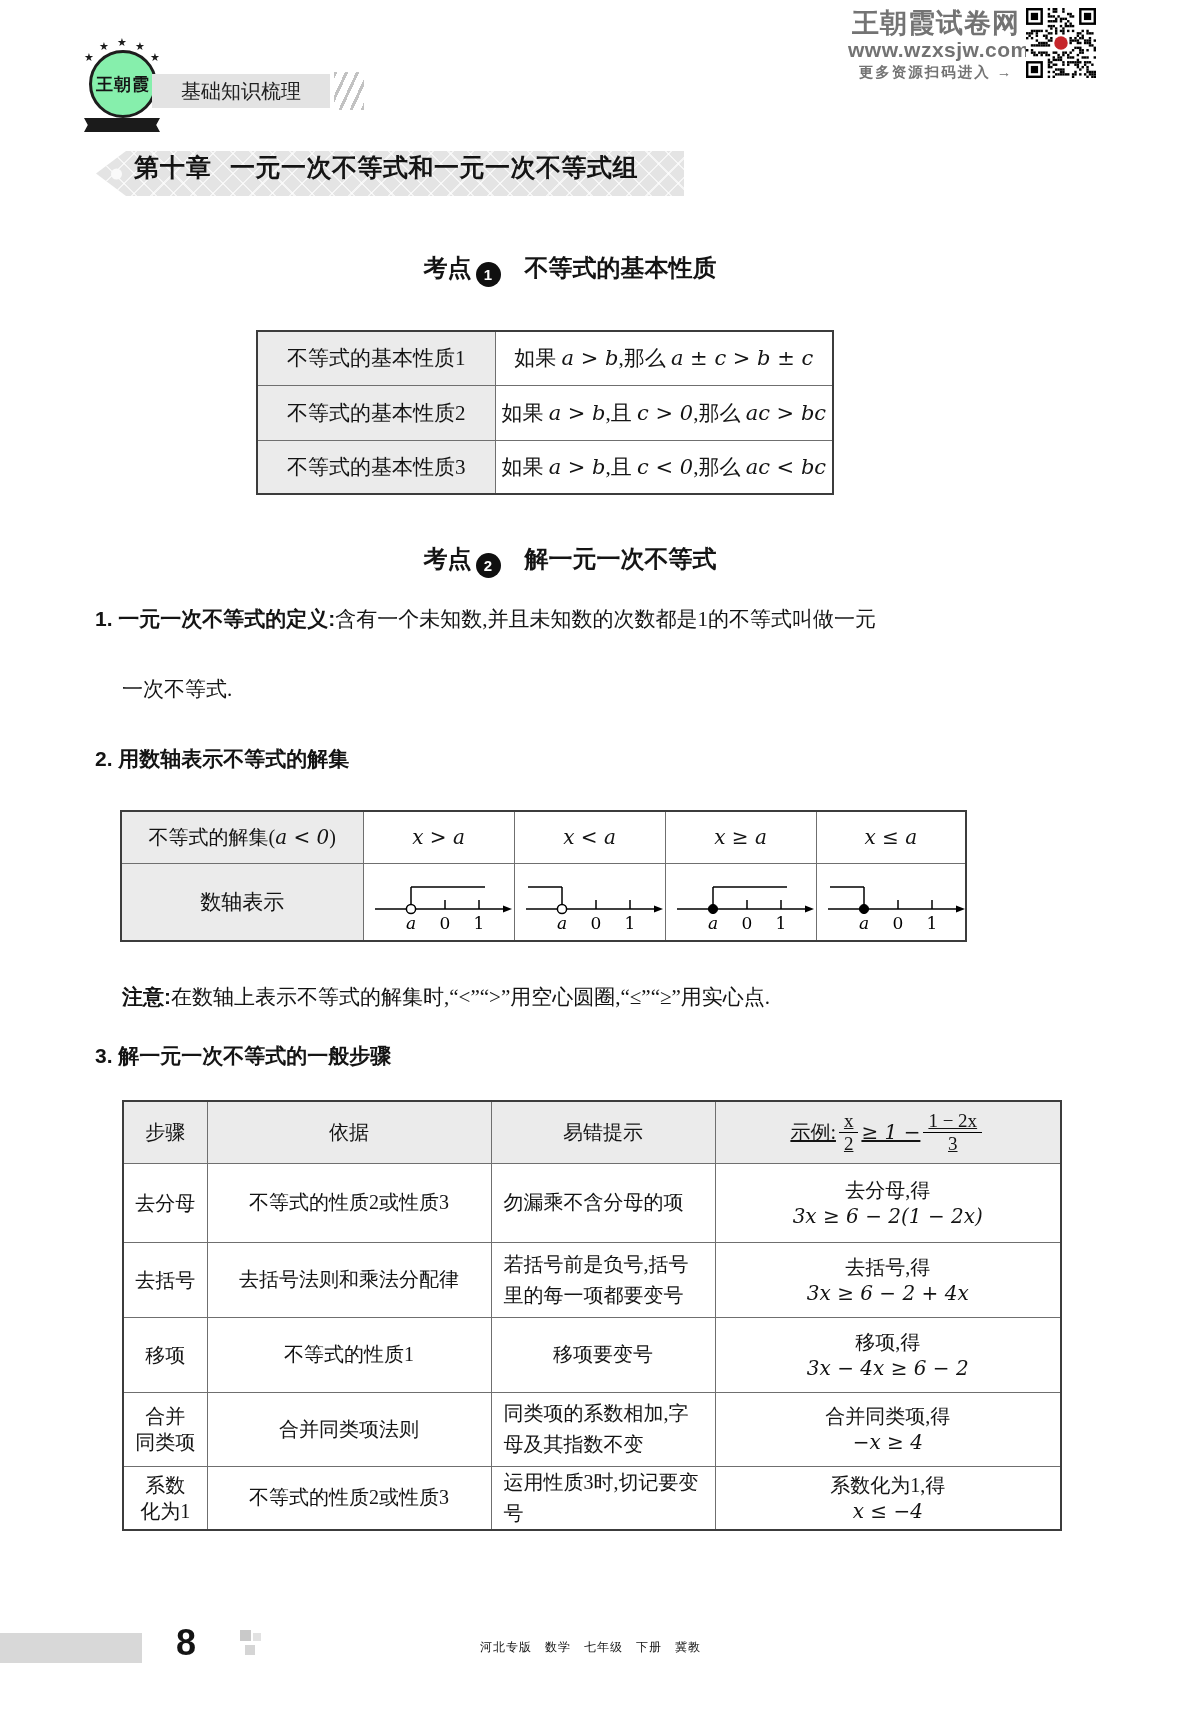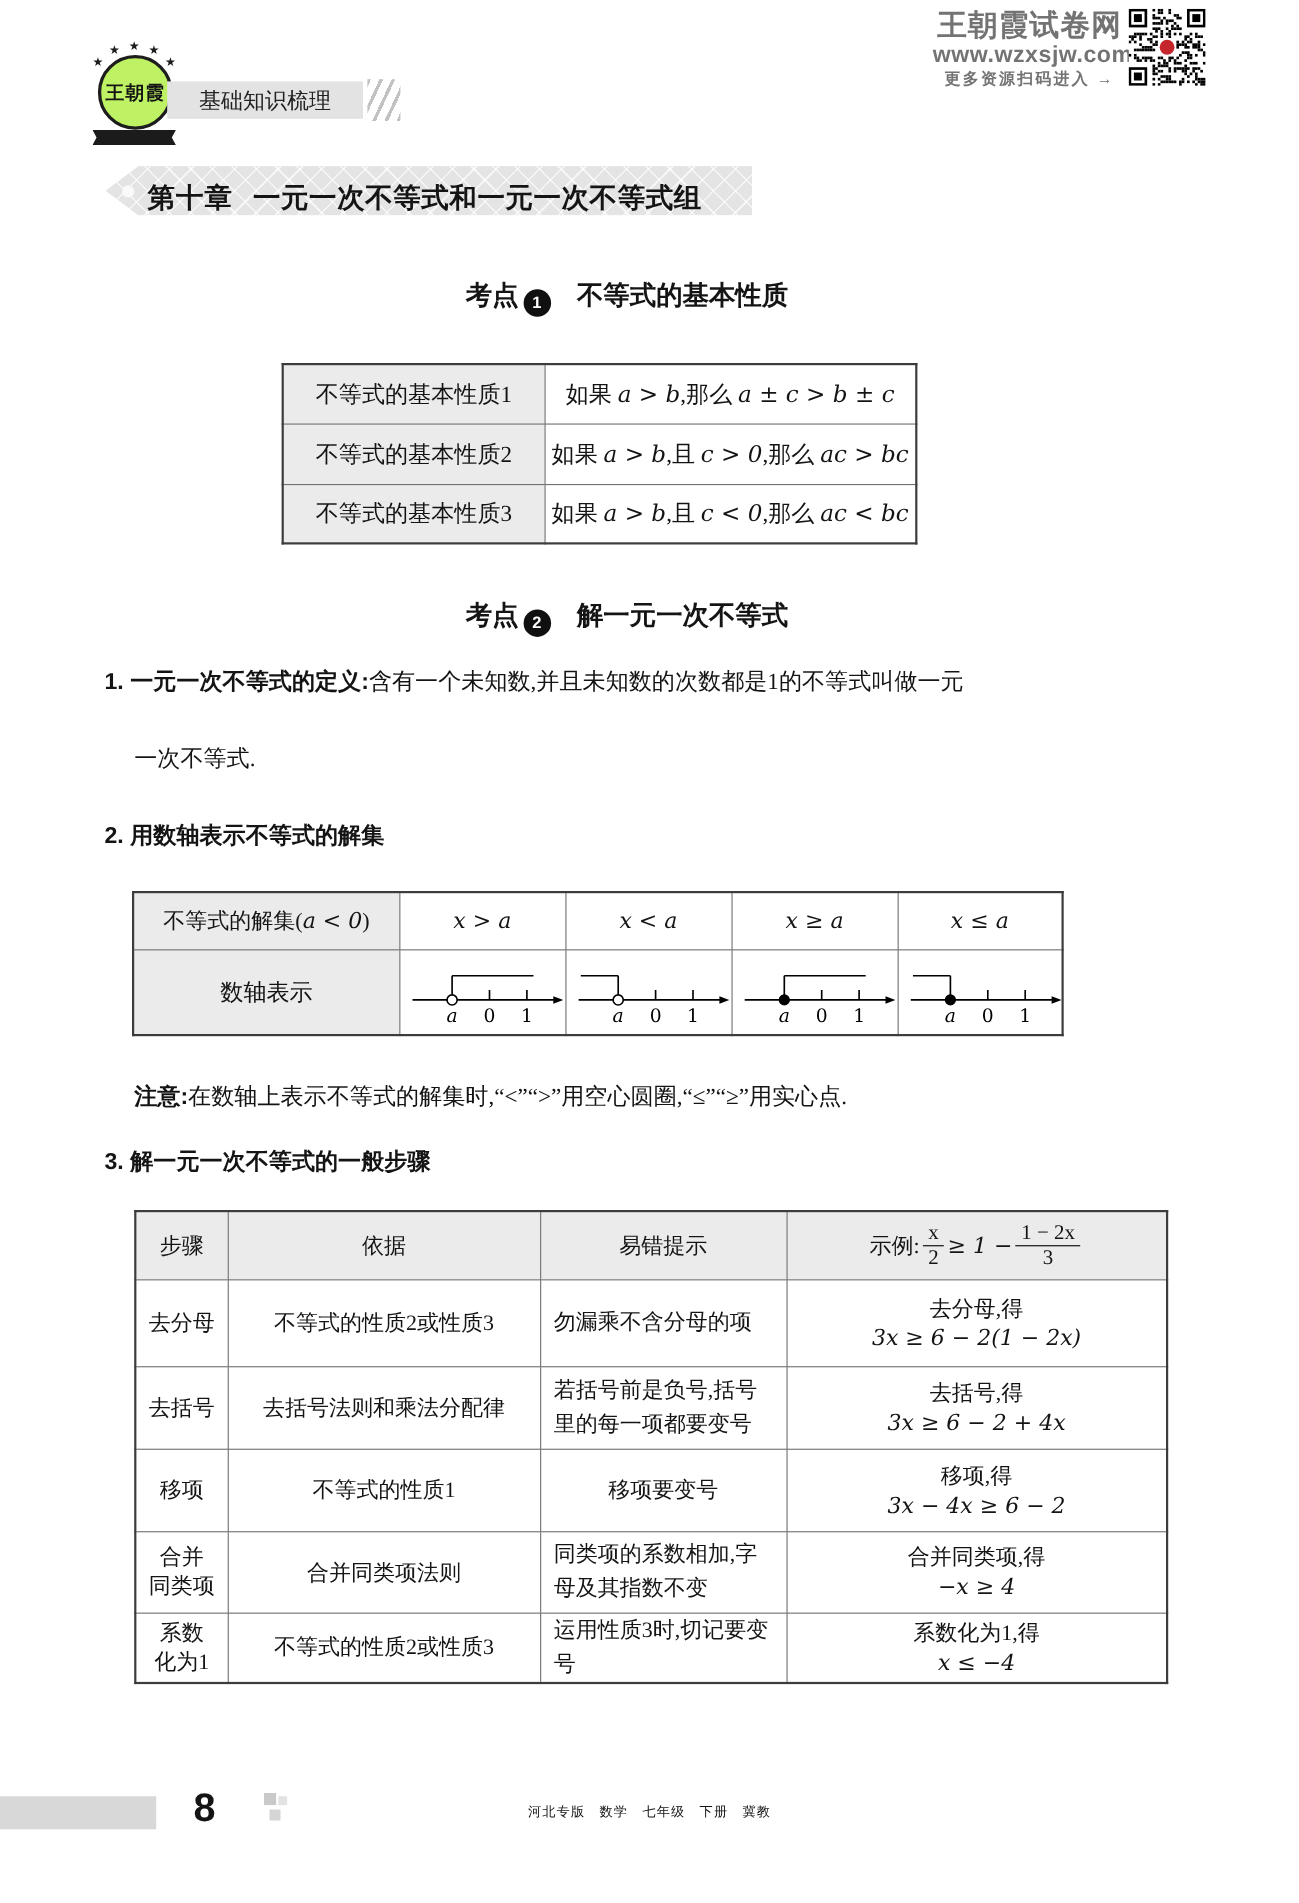--- a/index.html
+++ b/index.html
@@ -8,41 +8,41 @@
   .abs{position:absolute;}
   .st{font-family:"Liberation Serif",serif;}
   .hb{font-family:"Liberation Sans",sans-serif;font-weight:bold;}
   .mi{font-family:"DejaVu Serif",serif;font-style:italic;}
   .kai{font-family:"Liberation Serif",serif;}
 
   
   .logo-wrap{left:84px;top:36px;width:78px;height:96px;}
   .logo-star{position:absolute;font-size:11px;color:#1c1c1c;line-height:1;}
   .logo-circle{position:absolute;left:5px;top:14px;width:62px;height:62px;border-radius:50%;
-               border:3px solid #1d1d1d;background:#bef264;display:flex;align-items:center;justify-content:center;}
+               border:3px solid #1d1d1d;background:#86efac;display:flex;align-items:center;justify-content:center;}
   .logo-name{font-family:"Liberation Serif",serif;font-weight:bold;font-size:17px;letter-spacing:1px;}
   .logo-ribbon{position:absolute;left:0px;top:82px;width:76px;height:14px;background:#1b1b1b;
                clip-path:polygon(0 0,100% 0,95% 50%,100% 100%,0 100%,5% 50%);}
   .section-banner{left:152px;top:74px;width:178px;height:34px;background:#e3e3e3;
                   display:flex;align-items:center;justify-content:center;font-size:20px;color:#222;}
   .banner-stripes{left:334px;top:72px;width:30px;height:38px;
                   background:repeating-linear-gradient(115deg,#c2c2c2 0 3px,rgba(0,0,0,0) 3px 10px);}
   .site-block{left:848px;top:8px;width:176px;text-align:center;line-height:1.12;}
   .site-title{font-size:27px;font-weight:bold;letter-spacing:1px;}
   .site-url{font-size:21px;font-weight:bold;letter-spacing:.5px;}
   .site-tag{font-size:14.5px;font-weight:bold;letter-spacing:2px;margin-top:2px;}
   .qr{left:1026px;top:8px;width:70px;height:70px;}
 
   
   .chapter-banner{left:96px;top:151px;width:588px;height:45px;
      background-color:#e4e4e4;
      background-image:repeating-linear-gradient(45deg,rgba(255,255,255,.65) 0 1.5px,rgba(0,0,0,0) 1.5px 14px),
                       repeating-linear-gradient(135deg,rgba(255,255,255,.65) 0 1.5px,rgba(0,0,0,0) 1.5px 14px);
      clip-path:polygon(30px 0,100% 0,100% 100%,30px 100%,0 50%);
-     display:flex;align-items:flex-end;padding-left:38px;box-sizing:border-box;}
+     display:flex;align-items:flex-start;padding-left:38px;box-sizing:border-box;}
   .chapter-dot{position:absolute;left:15px;top:50%;transform:translateY(-50%);width:11px;height:11px;
                border-radius:50%;background:#fafafa;}
   .chapter-label{font-size:25px;font-weight:900;letter-spacing:1px;}
   .chapter-title{font-size:25px;font-weight:900;margin-left:18px;letter-spacing:.5px;}
 
   
   .kaodian{left:40px;width:1060px;text-align:center;font-size:24px;font-weight:bold;}
   .cnum{display:inline-flex;width:25px;height:25px;border-radius:50%;background:#101010;color:#fff;
         align-items:center;justify-content:center;font-size:15px;font-weight:bold;
         vertical-align:-4px;margin:0 4px;}
@@ -60,21 +60,21 @@
   .steps-table{left:122px;top:1100px;width:938px;}
   .steps-table td{text-align:center;font-size:20px;font-family:"Liberation Serif",serif;}
   .tip-left{text-align:left !important;padding:0 12px;line-height:1.55;}
   .ex-cell{line-height:1.5;}
   .step-line{display:block;line-height:1.3;}
 
   
   .frac{display:inline-block;text-align:center;vertical-align:middle;font-size:19px;margin:0 3px;}
   .frac .fn{display:block;border-bottom:1.4px solid #000;padding:0 5px 1px;line-height:1.05;}
   .frac .fd{display:block;padding-top:1px;line-height:1.05;}
-  .exh{display:flex;align-items:center;justify-content:center;}
+  .exh{display:flex;align-items:center;justify-content:center;text-decoration:underline;}
 
   
   .axisplot{display:block;margin:0 auto;}
   .ax-line{stroke:#000;stroke-width:1.5;fill:none;}
   .ax-lbl{font-family:"DejaVu Serif",serif;font-size:17px;fill:#000;text-anchor:middle;}
   .ax-lbl-i{font-style:italic;}
 
   
   .bodyline{font-size:21px;white-space:nowrap;}
   .noteline{font-size:21px;white-space:nowrap;}

